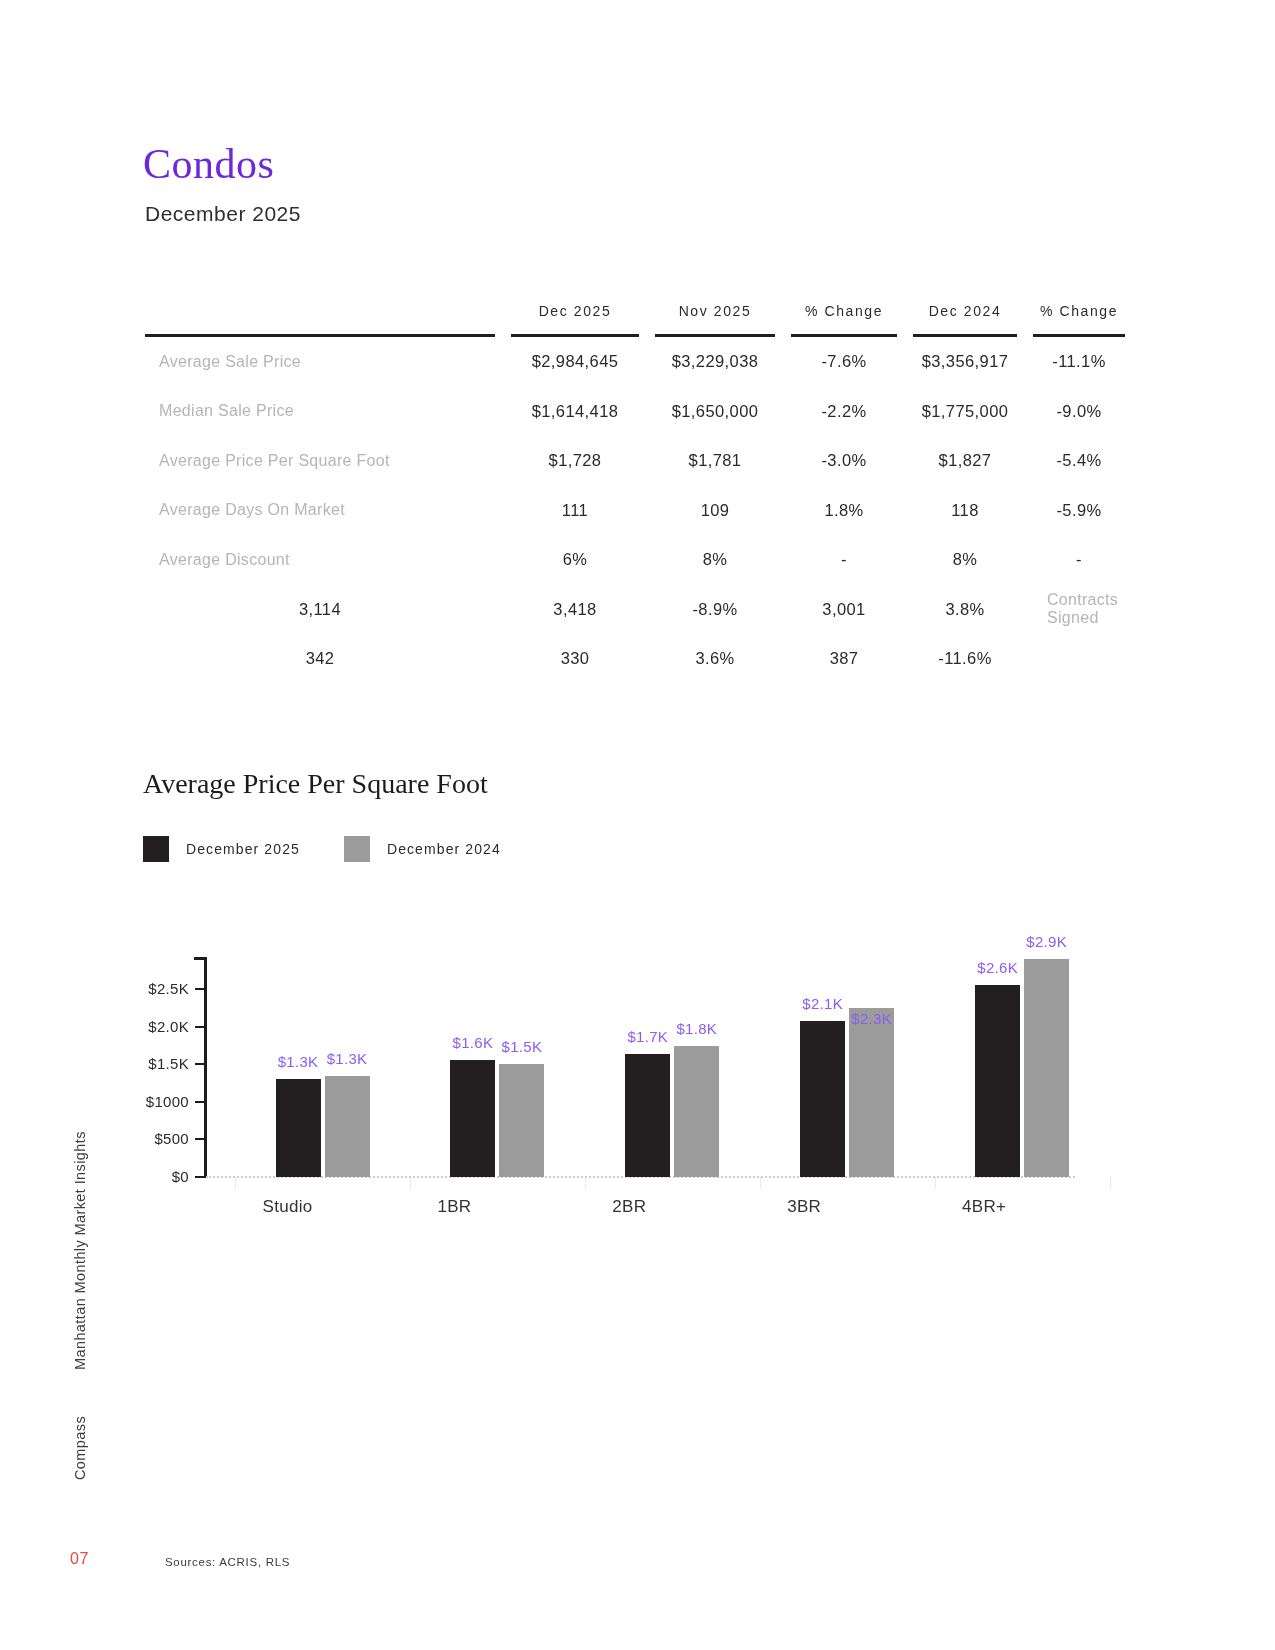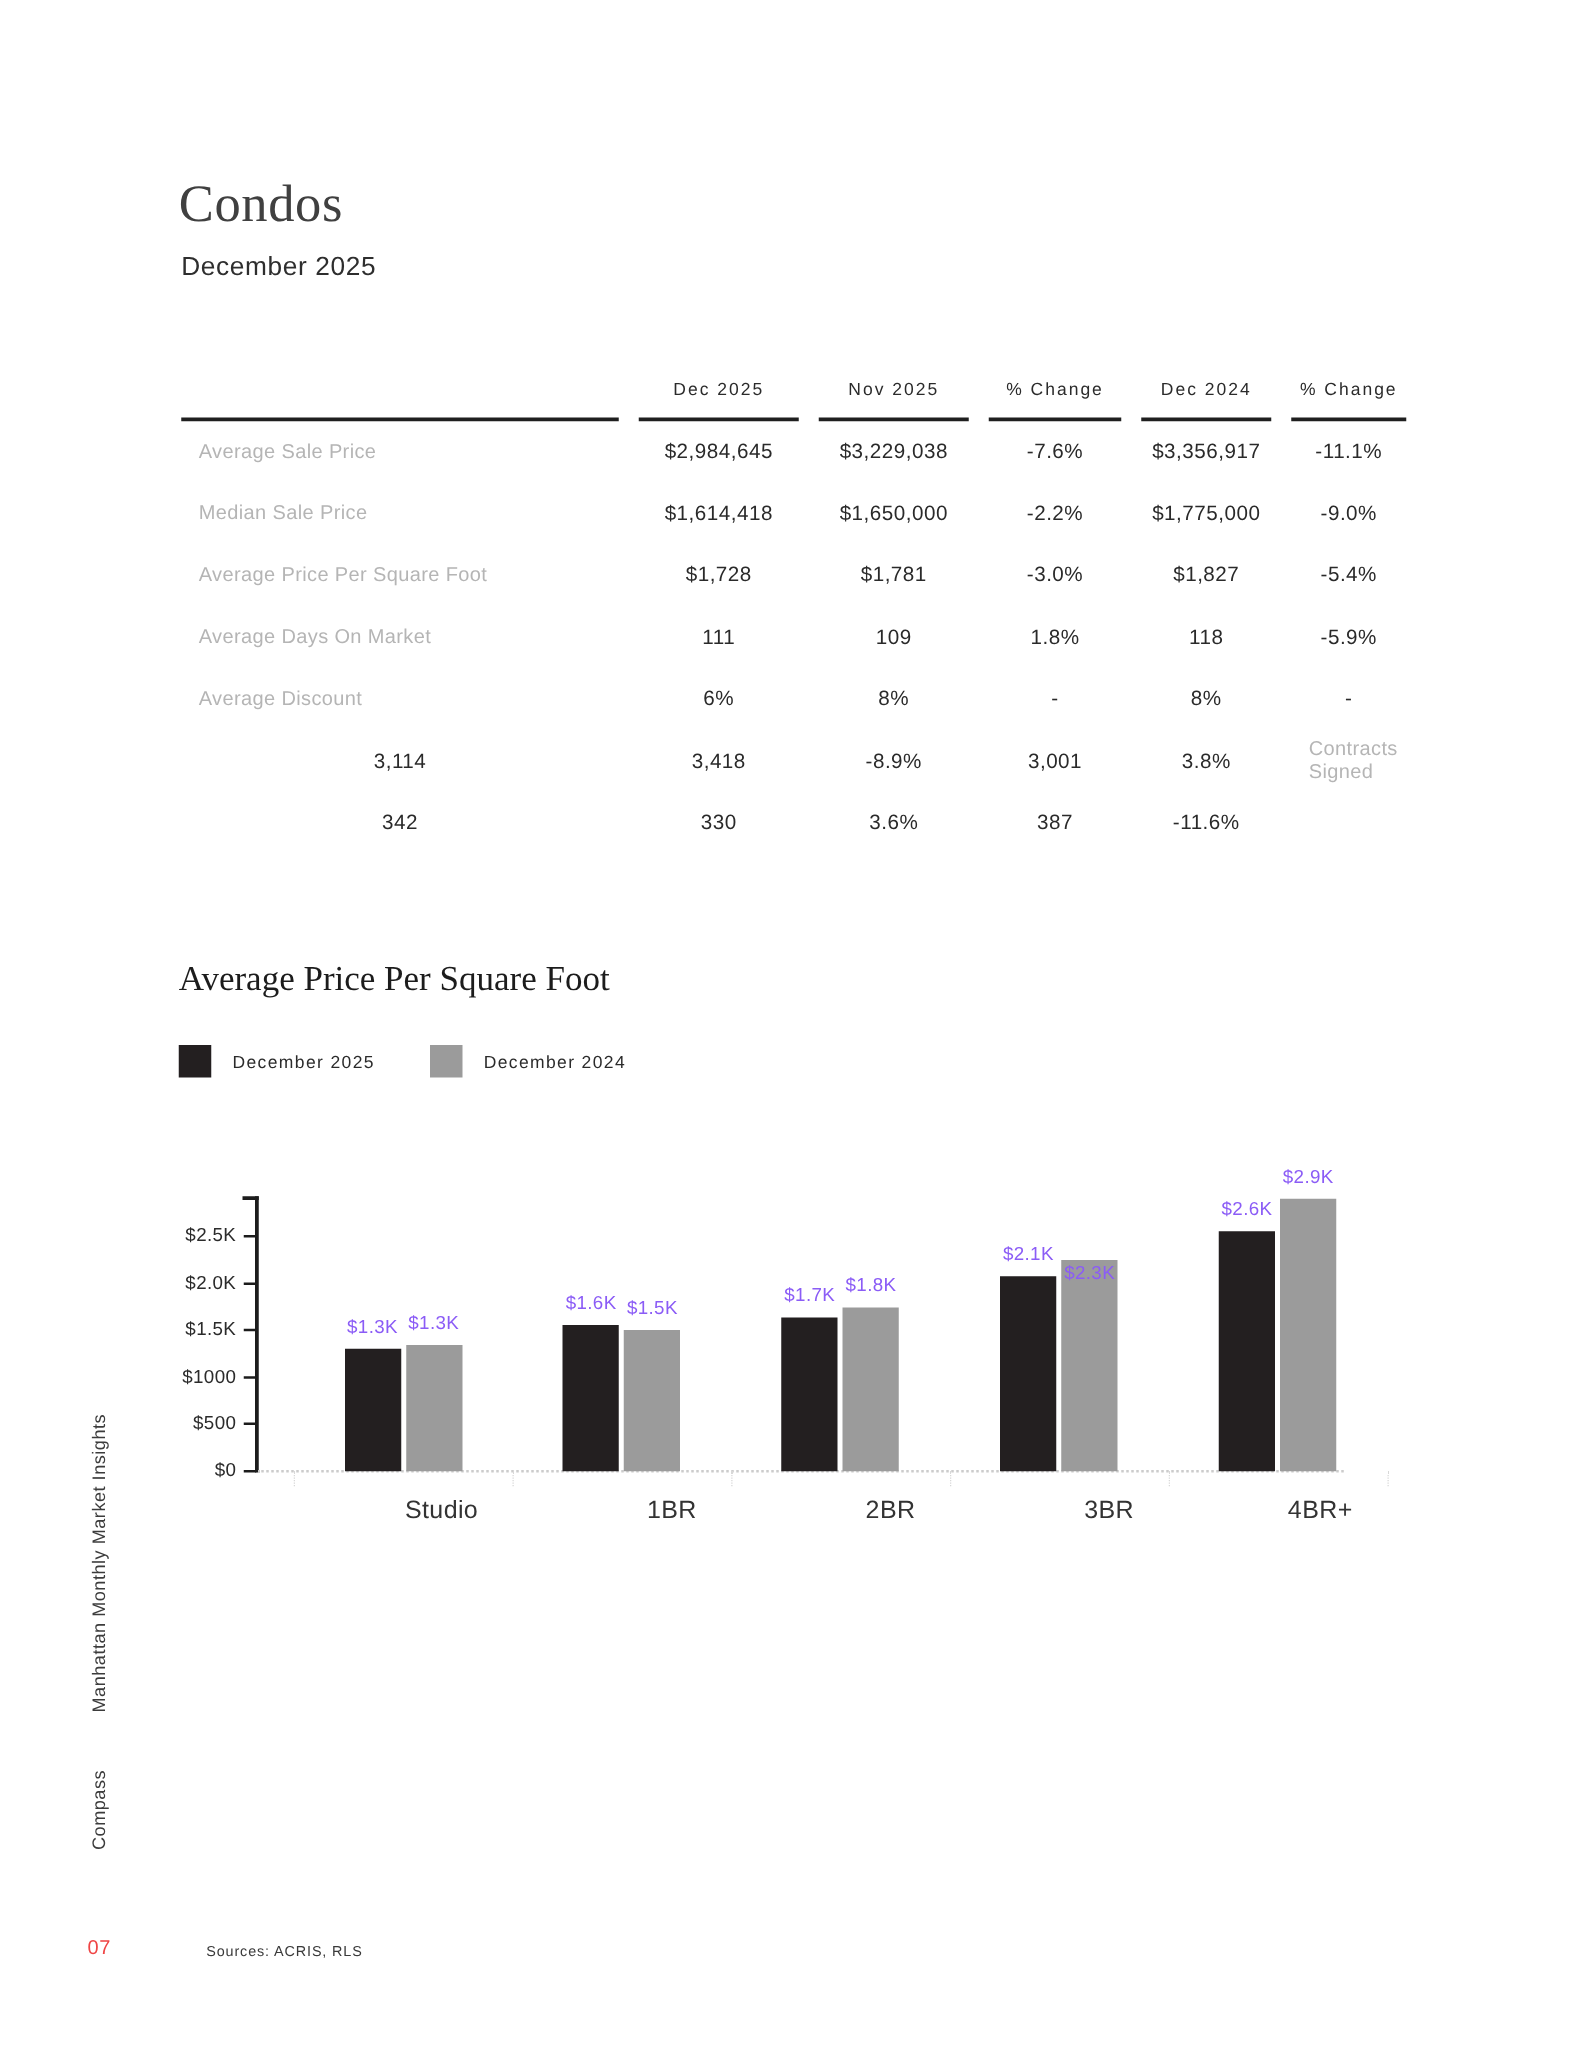--- a/index.html
+++ b/index.html
@@ -5,21 +5,21 @@
   * { margin:0; padding:0; box-sizing:border-box; }
   html,body { background:#ffffff; }
   .page {
     position:relative; width:1275px; height:1650px; background:#ffffff;
     font-family:"Liberation Sans", sans-serif; color:#2a2a2a; overflow:hidden;
   }
   
   .page-title {
     position:absolute; left:143px; top:140px;
     font-family:"Liberation Serif", "DejaVu Serif", serif;
-    font-size:42px; font-weight:400; color:#404040; letter-spacing:0.5px;
+    font-size:42px; font-weight:400; color:#6d28d9; letter-spacing:0.5px;
   }
   .page-subtitle {
     position:absolute; left:145px; top:202px;
     font-size:21px; color:#2e2e2e; letter-spacing:0.5px; font-weight:400;
   }
   
   .stats-table {
     position:absolute; left:145px; top:303px; width:930px;
     display:grid;
     grid-template-columns:350px 128px 120px 106px 104px 92px;
@@ -74,22 +74,22 @@
   }
   .xstub {
     position:absolute; top:272px; height:12px; border-left:1.5px dotted #d8d8d8;
   }
   .bar { position:absolute; }
   .bar-label {
     position:absolute; width:74px; text-align:center;
     font-size:15px; color:#8b5cf6; letter-spacing:0.3px;
   }
   .xcat-label {
-    position:absolute; top:292px; width:120px; text-align:right;
-    font-size:20px; color:#333333; letter-spacing:0.3px;
+    position:absolute; top:292px; width:120px; text-align:left;
+    font-size:17px; color:#333333; letter-spacing:0.3px;
   }
   
   .vtext {
     position:absolute; left:72px;
     writing-mode:vertical-rl; transform:rotate(180deg);
     font-size:14.5px; letter-spacing:0.4px; color:#3c3c3c; white-space:nowrap;
   }
   .vtext.insights { top:1048px; height:322px; }
   .vtext.brand    { top:1404px; height:76px; }
   

